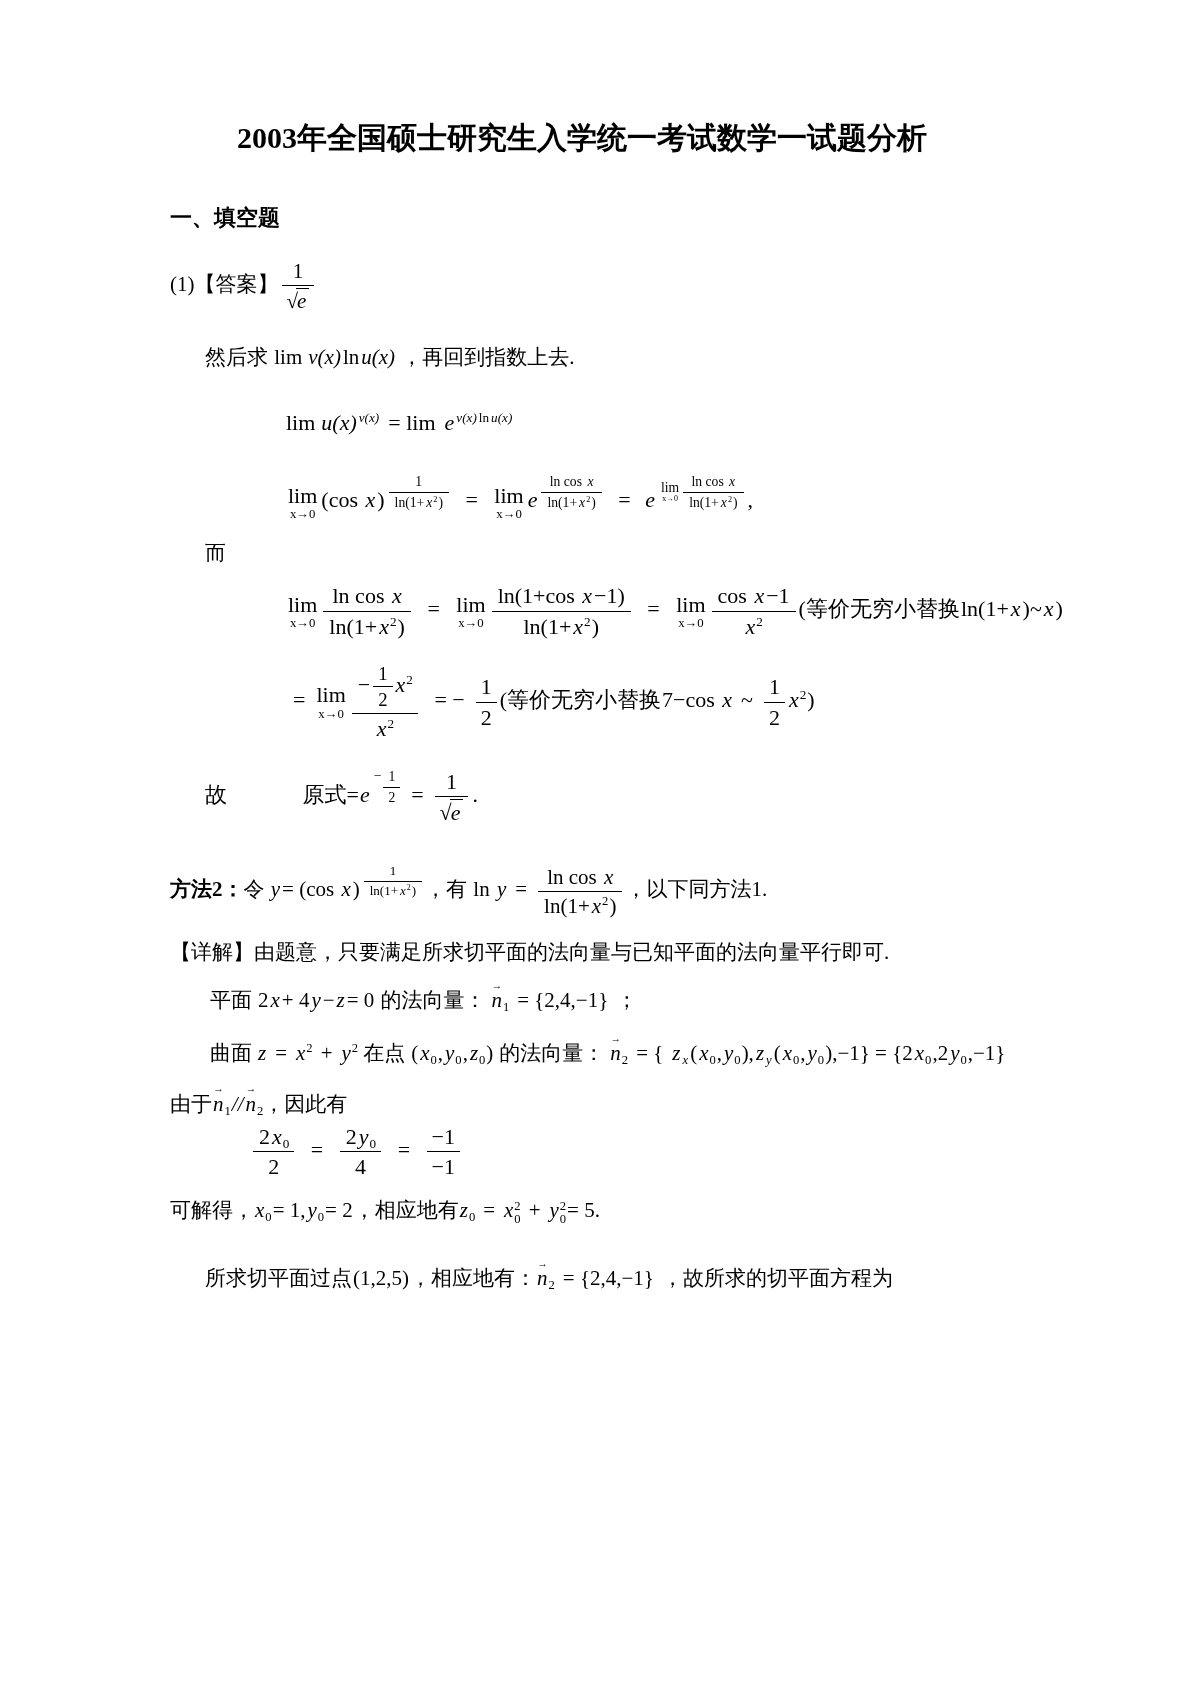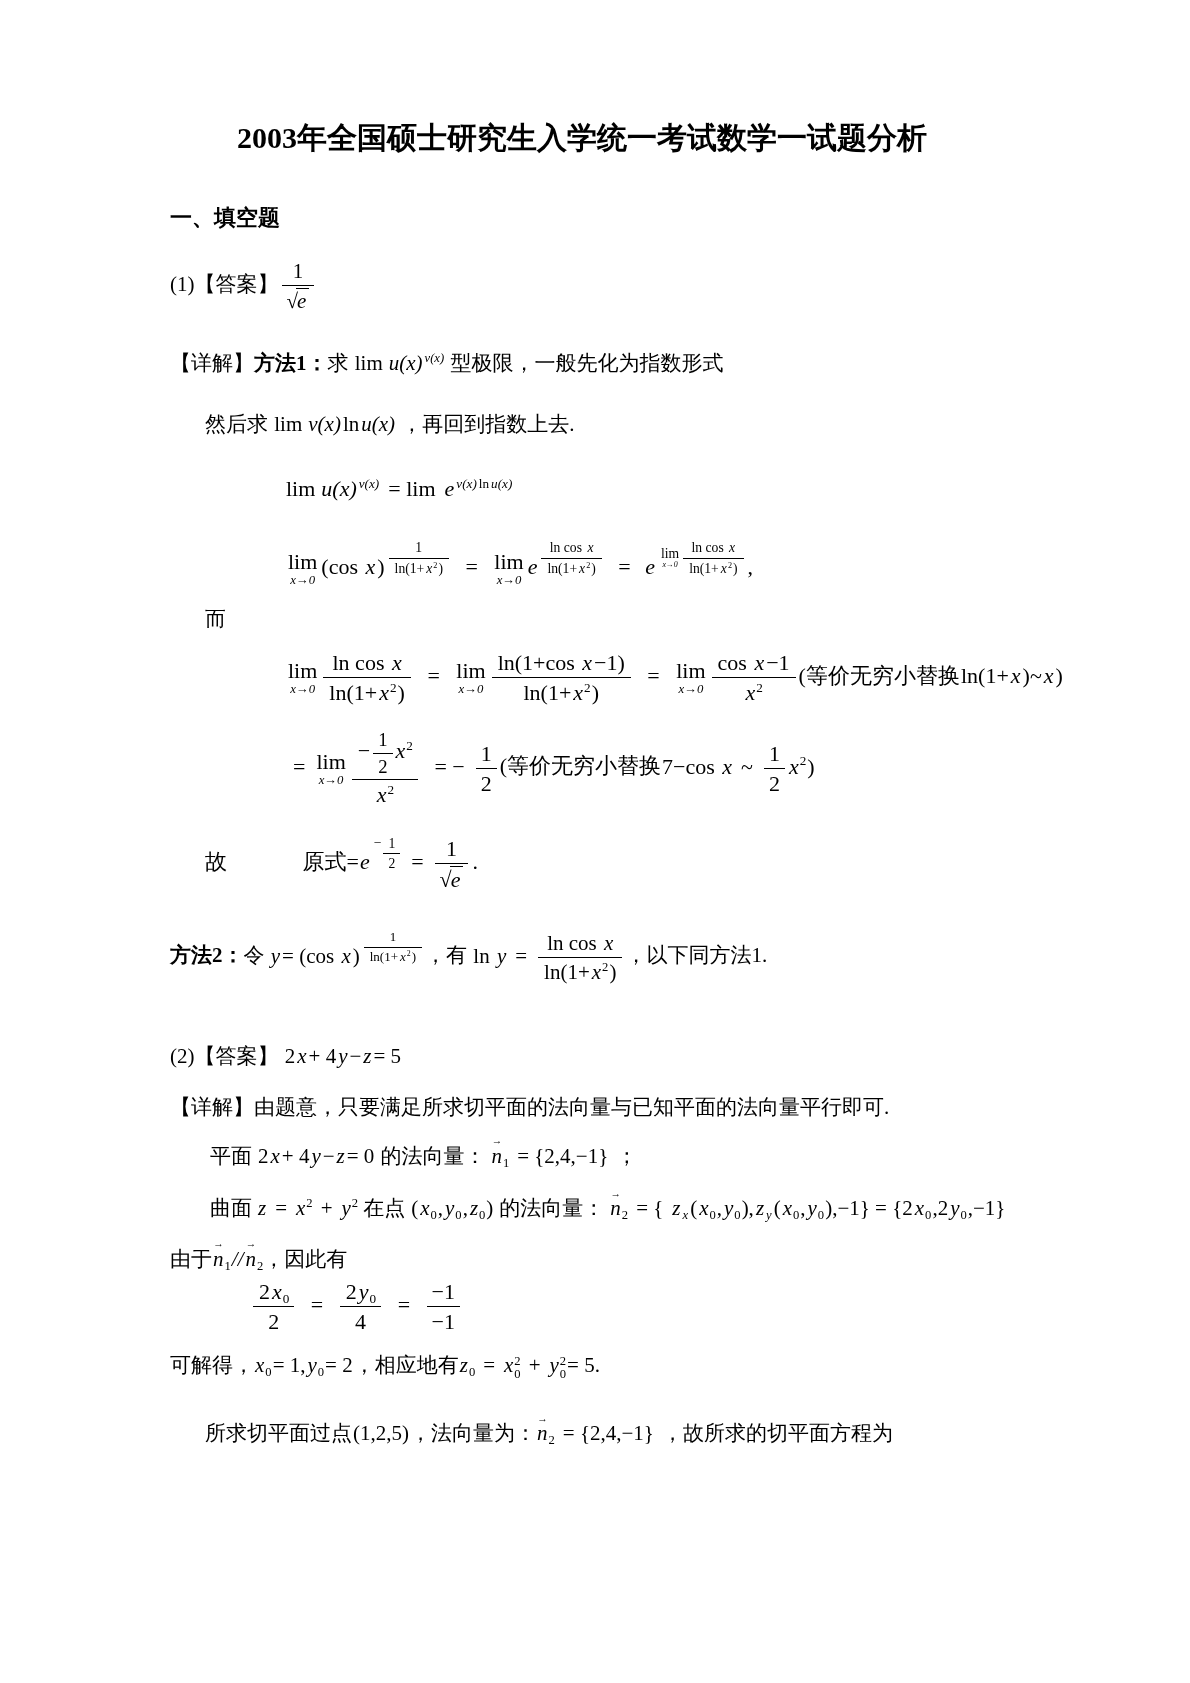--- a/index.html
+++ b/index.html
@@ -25,21 +25,21 @@
   .gap2{margin-left:30px;}
   sup{font-size:0.6em;vertical-align:0.62em;line-height:0;}
   sub{font-size:0.6em;vertical-align:-0.28em;line-height:0;}
   sup.mi,sub.mi{font-style:italic;}
   .frac{display:inline-block;vertical-align:middle;text-align:center;margin:0 3px;}
   .fn{display:block;border-bottom:1.4px solid #000;padding:0 5px 2px;line-height:1.15;}
   .fd{display:block;padding:2px 5px 0;line-height:1.15;}
   .frac .frac{font-size:0.85em;vertical-align:middle;margin:0 2px;}
   .lim{display:inline-block;vertical-align:middle;text-align:center;margin:0 3px;}
   .lw{display:block;line-height:1.05;}
-  .ls{display:block;font-size:0.58em;line-height:1.1;font-style:italic;}
+  .ls{display:block;font-size:0.58em;line-height:1.1;}
   .expfrac{display:inline-block;vertical-align:12px;font-size:0.62em;margin:0 2px;}
   .expfrac .frac{vertical-align:middle;margin:0 1px;}
   .expfrac .lim{vertical-align:middle;}
   .expfrac .em{vertical-align:0.75em;}
   .vec{position:relative;display:inline-block;font-style:italic;padding:0 1px;}
   .va{position:absolute;top:-0.62em;left:10%;font-size:0.5em;font-style:normal;}
   .sqrt{display:inline-block;white-space:nowrap;}
   .rs{display:inline-block;}
   .rb{display:inline-block;border-top:1.4px solid #000;font-style:italic;padding:0 3px 0 1px;margin-left:-2px;}
   .ss{display:inline-block;vertical-align:-0.5em;font-size:0.6em;line-height:1.05;text-align:left;}
@@ -53,25 +53,20 @@
 <div class="page">
 
   <div class="title">2003年全国硕士研究生入学统一考试数学一试题分析</div>
 
   <div class="section b">一、填空题</div>
 
   <div class="line ansline">
     <span>(1)</span><span>【答案】</span><span class="frac"><span class="fn">1</span><span class="fd"><span class="sqrt"><span class="rs">√</span><span class="rb">e</span></span></span></span>
   </div>
 
-  <div class="line" style="margin-top:34px;">
-    <span>【详解】</span><span class="b">方法1：</span><span>求</span>
-    <span><span class="mr opname">lim</span><span class="mi">u(x)</span><sup class="mi">v(x)</sup></span>
-    <span>型极限，一般先化为指数形式</span>
-  </div>
 
   <div class="line ind1" style="margin-top:28px;">
     <span>然后求</span>
     <span><span class="mr opname">lim</span><span class="mi">v(x)</span><span class="mr">ln</span><span class="mi">u(x)</span></span>
     <span>，再回到指数上去.</span>
   </div>
 
   <div class="line disp ind2" style="margin-top:32px;">
     <span class="mr opname">lim</span><span class="mi">u(x)</span><sup class="mi">v(x)</sup><span class="mr sp">= lim</span><span class="mi">e</span><sup><span class="mi">v(x)</span><span class="mr">ln</span><span class="mi">u(x)</span></sup>
   </div>
@@ -103,24 +98,20 @@
     <span class="ind1" style="display:inline-block;">故</span>
     <span style="margin-left:70px;">原式=</span><span class="mi">e</span><span class="expfrac"><span class="mr em">−</span><span class="frac"><span class="fn">1</span><span class="fd">2</span></span></span><span class="mr sp">=</span><span class="frac"><span class="fn">1</span><span class="fd"><span class="sqrt"><span class="rs">√</span><span class="rb">e</span></span></span></span><span class="mr">.</span>
   </div>
 
   <div class="line nowrap" style="margin-top:38px;">
     <span class="b">方法2：</span><span>令</span>
     <span class="mi">y</span><span class="mr">= (cos </span><span class="mi">x</span><span class="mr">)</span><span class="expfrac"><span class="frac"><span class="fn">1</span><span class="fd"><span class="mr">ln(1+</span><span class="mi">x</span><sup>2</sup><span class="mr">)</span></span></span></span><span>，有</span>
     <span class="mr">ln </span><span class="mi">y</span><span class="mr sp">=</span><span class="frac"><span class="fn"><span class="mr">ln cos </span><span class="mi">x</span></span><span class="fd"><span class="mr">ln(1+</span><span class="mi">x</span><sup>2</sup><span class="mr">)</span></span></span><span>，以下同方法1.</span>
   </div>
 
-  <div class="line" style="margin-top:56px;">
-    <span>(2)</span><span>【答案】</span>
-    <span><span class="mr">2</span><span class="mi">x</span><span class="mr">+ 4</span><span class="mi">y</span><span class="mr">−</span><span class="mi">z</span><span class="mr">= 5</span></span>
-  </div>
 
   <div class="line" style="margin-top:18px;">
     <span>【详解】</span><span>由题意，只要满足所求切平面的法向量与已知平面的法向量平行即可.</span>
   </div>
 
   <div class="line ind1" style="margin-top:16px;">
     <span class="pad">平面</span><span class="mr">2</span><span class="mi">x</span><span class="mr">+ 4</span><span class="mi">y</span><span class="mr">−</span><span class="mi">z</span><span class="mr">= 0</span><span class="pad">的法向量：</span><span class="vec"><span class="va">→</span><span>n</span></span><sub>1</sub><span class="mr sp">= {2,4,−1}</span><span>；</span>
   </div>
 
   <div class="line ind1 nowrap" style="margin-top:20px;">
@@ -137,17 +128,17 @@
     <span class="frac"><span class="fn"><span class="mr">2</span><span class="mi">y</span><sub>0</sub></span><span class="fd">4</span></span>
     <span class="mr sp">=</span>
     <span class="frac"><span class="fn">−1</span><span class="fd">−1</span></span>
   </div>
 
   <div class="line" style="margin-top:14px;">
     <span>可解得，</span><span class="mi">x</span><sub>0</sub><span class="mr">= 1,</span><span class="mi">y</span><sub>0</sub><span class="mr">= 2</span><span>，相应地有</span><span class="mi">z</span><sub>0</sub><span class="mr sp">=</span><span class="mi">x</span><span class="ss"><span>2</span><span>0</span></span><span class="mr sp">+</span><span class="mi">y</span><span class="ss"><span>2</span><span>0</span></span><span class="mr">= 5.</span>
   </div>
 
   <div class="line ind1" style="margin-top:36px;">
-    <span>所求切平面过点</span><span class="mr">(1,2,5)</span><span>，法向量为：</span><span class="vec"><span class="va">→</span><span>n</span></span><sub>2</sub><span class="mr sp">= {2,4,−1}</span><span>，故所求的切平面方程为</span>
+    <span>所求切平面过点</span><span class="mr">(1,2,5)</span><span>，相应地有：</span><span class="vec"><span class="va">→</span><span>n</span></span><sub>2</sub><span class="mr sp">= {2,4,−1}</span><span>，故所求的切平面方程为</span>
   </div>
 
 
 </div>
 
 </body></html>

